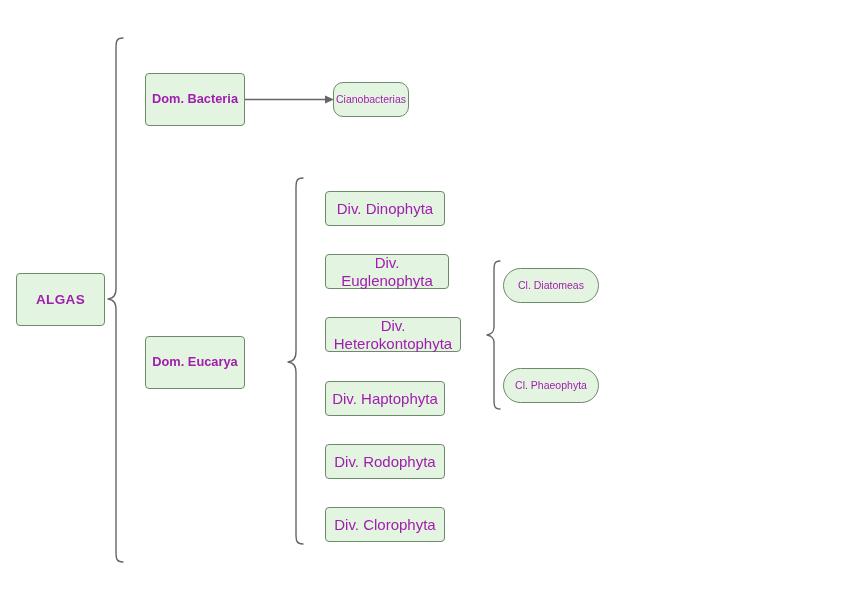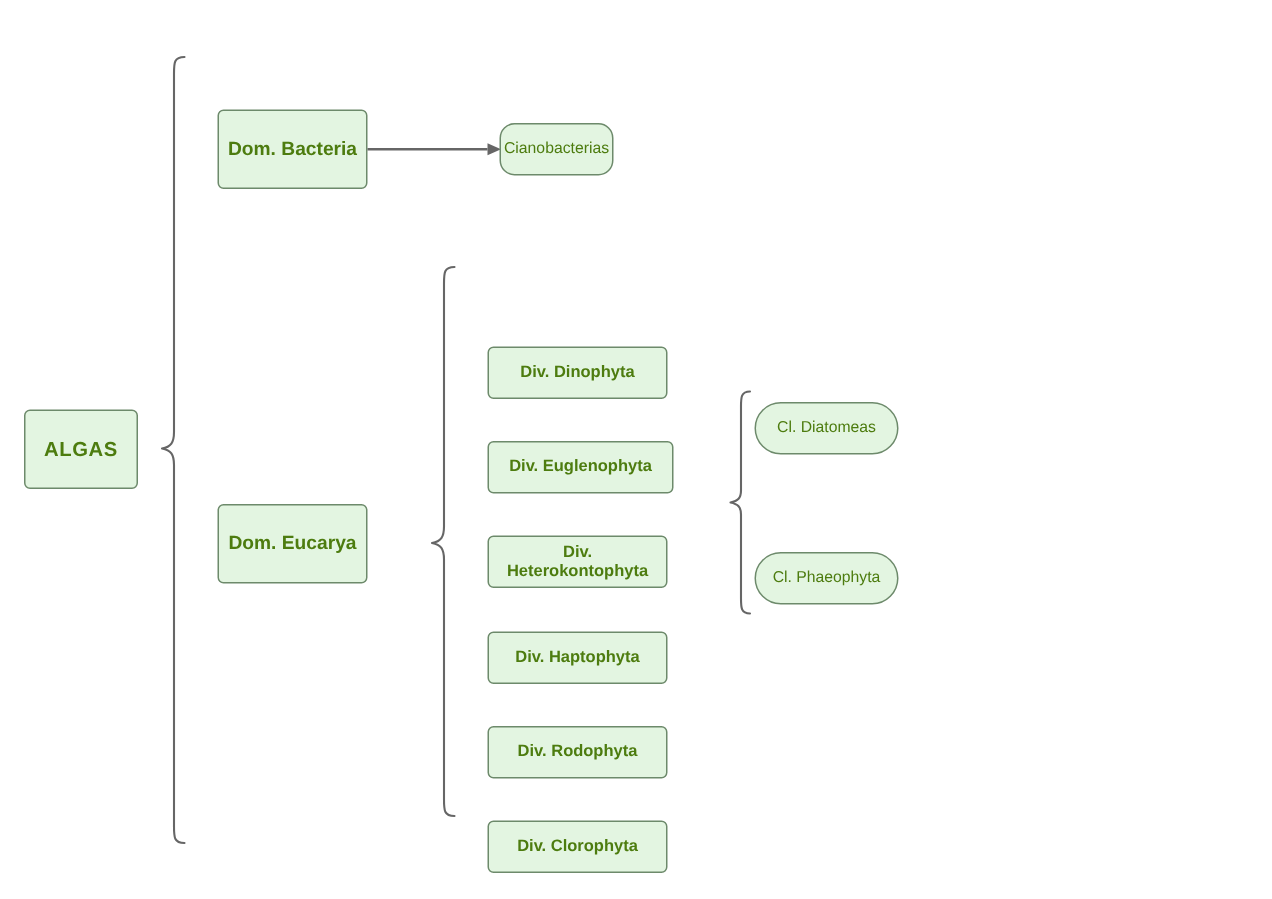--- a/index.html
+++ b/index.html
@@ -17,40 +17,39 @@
   }
   .node {
     position: absolute;
     box-sizing: border-box;
     background: #e3f5e1;
     border: 1.6px solid #6d8a6b;
     display: flex;
     align-items: center;
     justify-content: center;
     text-align: center;
-    color: #4d7c0f;
+    color: #a21caf;
     line-height: 1.15;
     padding: 2px 4px;
   }
   .node.root {
     border-radius: 4px;
     font-size: 13.5px;
     font-weight: bold;
     letter-spacing: 0.4px;
   }
   .node.domain {
     border-radius: 4px;
     font-size: 12.8px;
     font-weight: bold;
   }
   .node.division {
     border-radius: 4px;
-    font-size: 11px;
-    font-weight: bold;
-    margin-top: 40px;
+    font-size: 15px;
+    font-weight: normal;
   }
   .node.pill {
     border-radius: 10px;
     font-size: 10.5px;
     font-weight: normal;
   }
   .node.pill-full {
     border-radius: 999px;
     font-size: 10.5px;
     font-weight: normal;
@@ -77,21 +76,21 @@
   }
   .connector polygon {
     fill: #666666;
   }
 </style>
 </head>
 <body>
 
 <div id="canvas">
 
-  <div class="node root" style="left:16px; top:273px; width:76px; height:53px;">ALGAS</div>
+  <div class="node root" style="left:16px; top:273px; width:89px; height:53px;">ALGAS</div>
 
   <svg class="brace" style="left:105px; top:30px; width:26px; height:540px;" viewBox="0 0 26 540">
     <path d="M 18 8
              C 11 8, 11 12, 11 19
              L 11 258
              C 11 265, 9 268, 3 269
              C 9 270, 11 273, 11 280
              L 11 521
              C 11 528, 11 532, 18 532"></path>
   </svg>
@@ -114,21 +113,21 @@
              C 11 186, 9 189, 3 190
              C 9 191, 11 194, 11 201
              L 11 361
              C 11 368, 11 372, 18 372"></path>
   </svg>
 
   <div class="node division" style="left:325px; top:191px; width:120px; height:35px;">Div. Dinophyta</div>
 
   <div class="node division" style="left:325px; top:254px; width:124px; height:35px;">Div. Euglenophyta</div>
 
-  <div class="node division" style="left:325px; top:317px; width:120px; height:35px;">Div. Heterokontophyta</div>
+  <div class="node division" style="left:325px; top:317px; width:136px; height:35px;">Div. Heterokontophyta</div>
 
   <div class="node division" style="left:325px; top:381px; width:120px; height:35px;">Div. Haptophyta</div>
 
   <div class="node division" style="left:325px; top:507px; width:120px; height:35px;">Div. Clorophyta</div>
 
   <div class="node division" style="left:325px; top:444px; width:120px; height:35px;">Div. Rodophyta</div>
 
   <svg class="brace" style="left:484px; top:256px; width:24px; height:160px;" viewBox="0 0 24 160">
     <path d="M 16 5
              C 10 5, 10 9, 10 15

